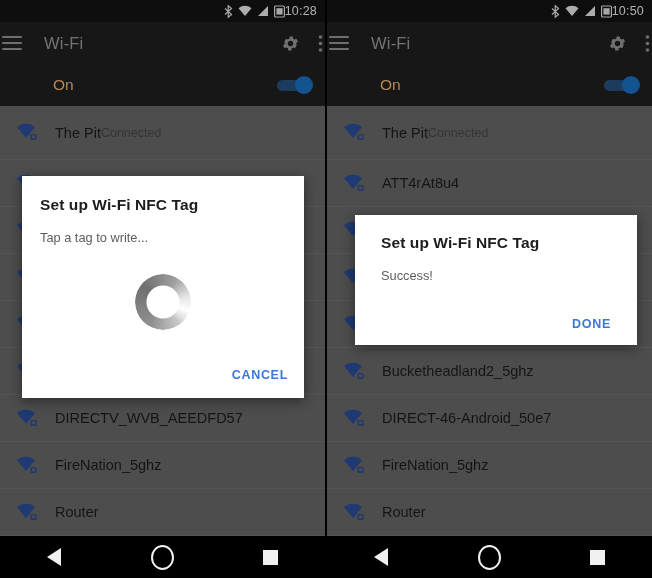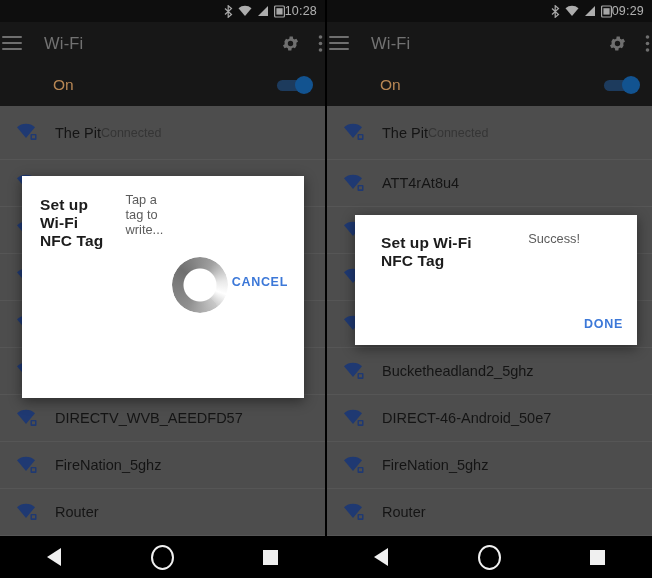--- a/index.html
+++ b/index.html
@@ -34,38 +34,38 @@
   .list{position:relative;background:#6b6b6b;height:100%;}
   .row{height:47px;display:flex;align-items:center;padding-left:10px;box-sizing:border-box;border-bottom:1px solid #787878;position:relative;}
   .row.tall{height:54px;}
   .row .wicon{width:34px;display:flex;justify-content:center;align-items:center;flex:none;}
   .row .txt{margin-left:11px;display:flex;flex-direction:row;justify-content:center;}
   .row .ssid{color:#1d1d1d;font-size:14.5px;line-height:18px;}
   .row .sub{color:#4a4a4a;font-size:12.5px;line-height:16px;margin-top:1px;}
 
   
   .scrim{position:absolute;left:0;top:0;right:0;bottom:0;background:rgba(0,0,0,0.28);}
-  .dialog{position:absolute;background:#fff;box-shadow:0 3px 12px rgba(0,0,0,.45);display:flex;flex-direction:row;}
+  .dialog{position:absolute;background:#fff;box-shadow:0 3px 12px rgba(0,0,0,.45);display:flex;flex-direction:column;}
   .dlg-title{font-size:15.5px;font-weight:bold;color:#1c1c1c;letter-spacing:.1px;}
   .dlg-msg{font-size:12.8px;color:#5c5c5c;}
   .dlg-actions{display:flex;justify-content:flex-end;}
   .dlg-btn{color:#3c78d8;font-size:12.5px;font-weight:bold;letter-spacing:.7px;background:none;border:0;cursor:pointer;padding:6px 4px;font-family:inherit;}
 
   
   .dialog.left-dlg{left:22px;top:176px;width:282px;height:222px;padding:0;}
   .dialog.left-dlg .dlg-title{margin:20px 0 0 18px;}
   .dialog.left-dlg .dlg-msg{margin:16px 0 0 18px;}
   .dialog.left-dlg .spinwrap{flex:1;display:flex;align-items:center;justify-content:center;margin-top:-4px;}
   .dialog.left-dlg .dlg-actions{padding:0 12px 10px 0;}
 
   
   .dialog.right-dlg{left:28px;top:215px;width:282px;height:130px;}
   .dialog.right-dlg .dlg-title{margin:19px 0 0 26px;}
   .dialog.right-dlg .dlg-msg{margin:16px 0 0 26px;}
-  .dialog.right-dlg .dlg-actions{margin-top:auto;padding:0 10px 8px 0;}
+  .dialog.right-dlg .dlg-actions{margin-top:auto;padding:0 22px 8px 0;}
 
   .spinner{width:56px;height:56px;border-radius:50%;
     background:conic-gradient(from 140deg,#c9c9c9 0deg,#8f8f8f 70deg,#6f6f6f 170deg,#a0a0a0 250deg,#e8e8e8 300deg,#ffffff 330deg,#cfcfcf 360deg);
     -webkit-mask:radial-gradient(circle,transparent 0 16px,#000 17px);
     mask:radial-gradient(circle,transparent 0 16px,#000 17px);}
 
   
   .navbar{position:absolute;left:0;bottom:0;width:100%;height:42px;background:#000;display:flex;align-items:center;justify-content:space-around;}
   .nav-btn{width:56px;height:42px;display:flex;align-items:center;justify-content:center;cursor:pointer;}
   .nav-back{width:0;height:0;border-top:9px solid transparent;border-bottom:9px solid transparent;border-right:14px solid #f0f0f0;}
@@ -290,21 +290,21 @@
           <path d="M7 11 L0.5 3.2 A10 10 0 0 1 13.5 3.2 Z" fill="#f0f0f0"></path>
         </svg>
         <svg class="ic" width="12" height="12" viewBox="0 0 12 12">
           <path d="M11 1 L11 11 L1 11 Z" fill="#f0f0f0"></path>
         </svg>
         <svg class="ic" width="11" height="13" viewBox="0 0 11 13">
           <rect x="0.6" y="1" width="9.8" height="11" rx="1" fill="none" stroke="#e8e8e8" stroke-width="1.2"></rect>
           <rect x="2.4" y="3.2" width="6.2" height="6.4" fill="#e8e8e8"></rect>
         </svg>
       </div>
-      <div class="sb-time">09:29</div>
+      <div class="sb-time">10:50</div>
     </div>
 
     <div class="toolbar">
       <div class="ham">
           <span></span>
           <span></span>
           <span></span>
         </div>
       <div class="tb-title">Wi-Fi</div>
       <div class="tb-ic">

